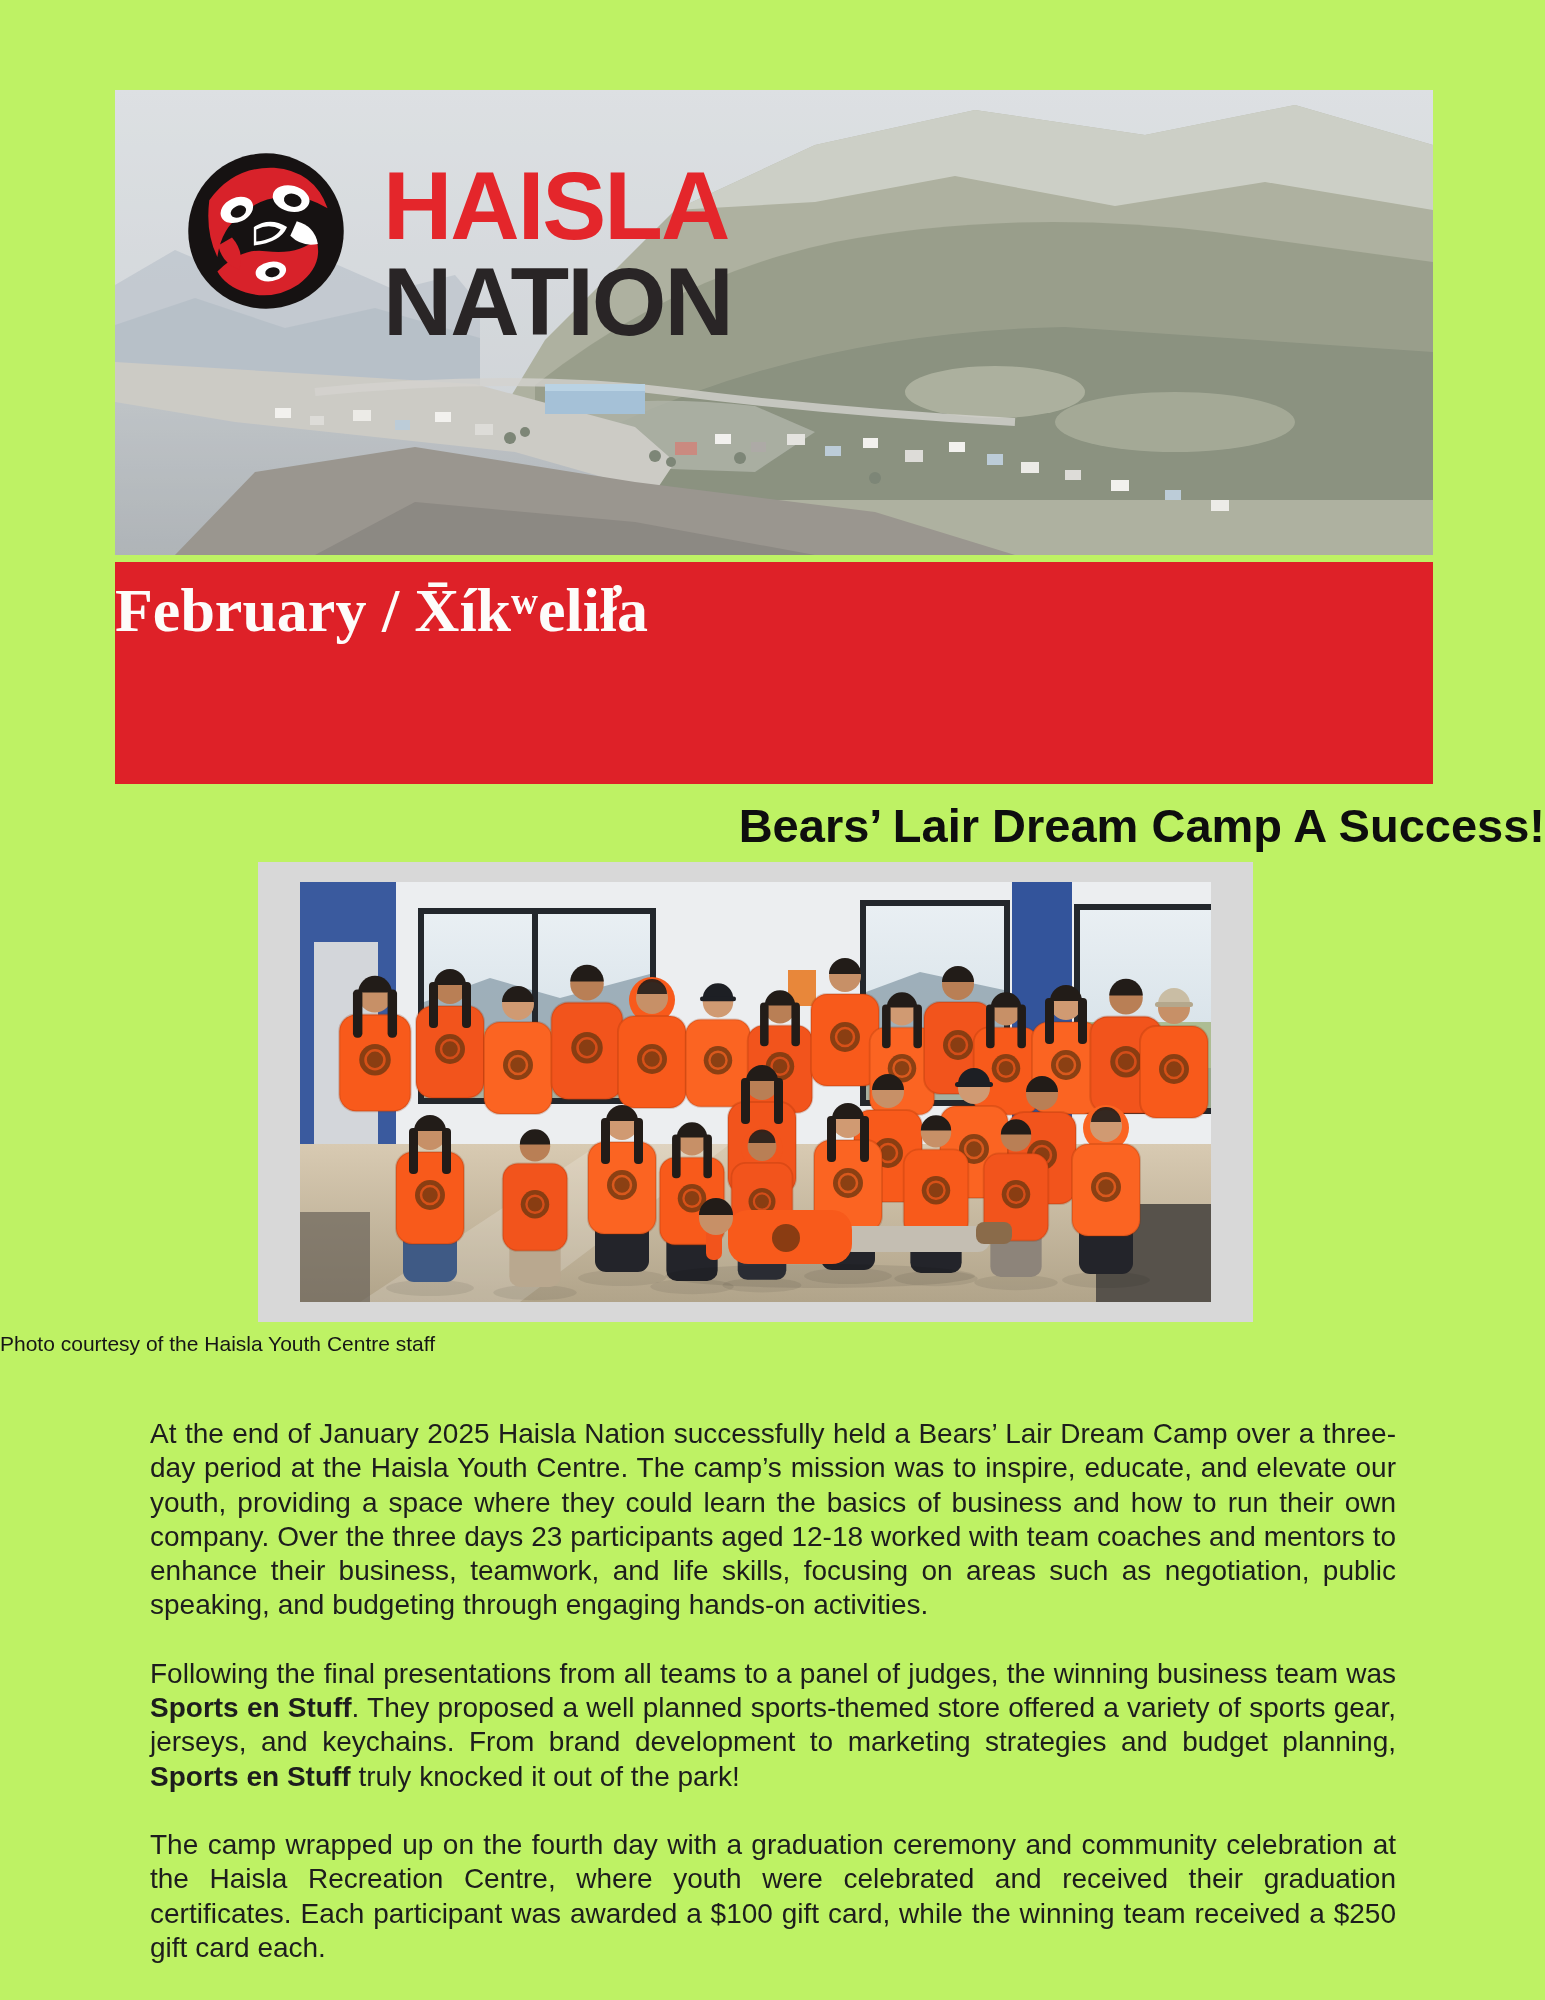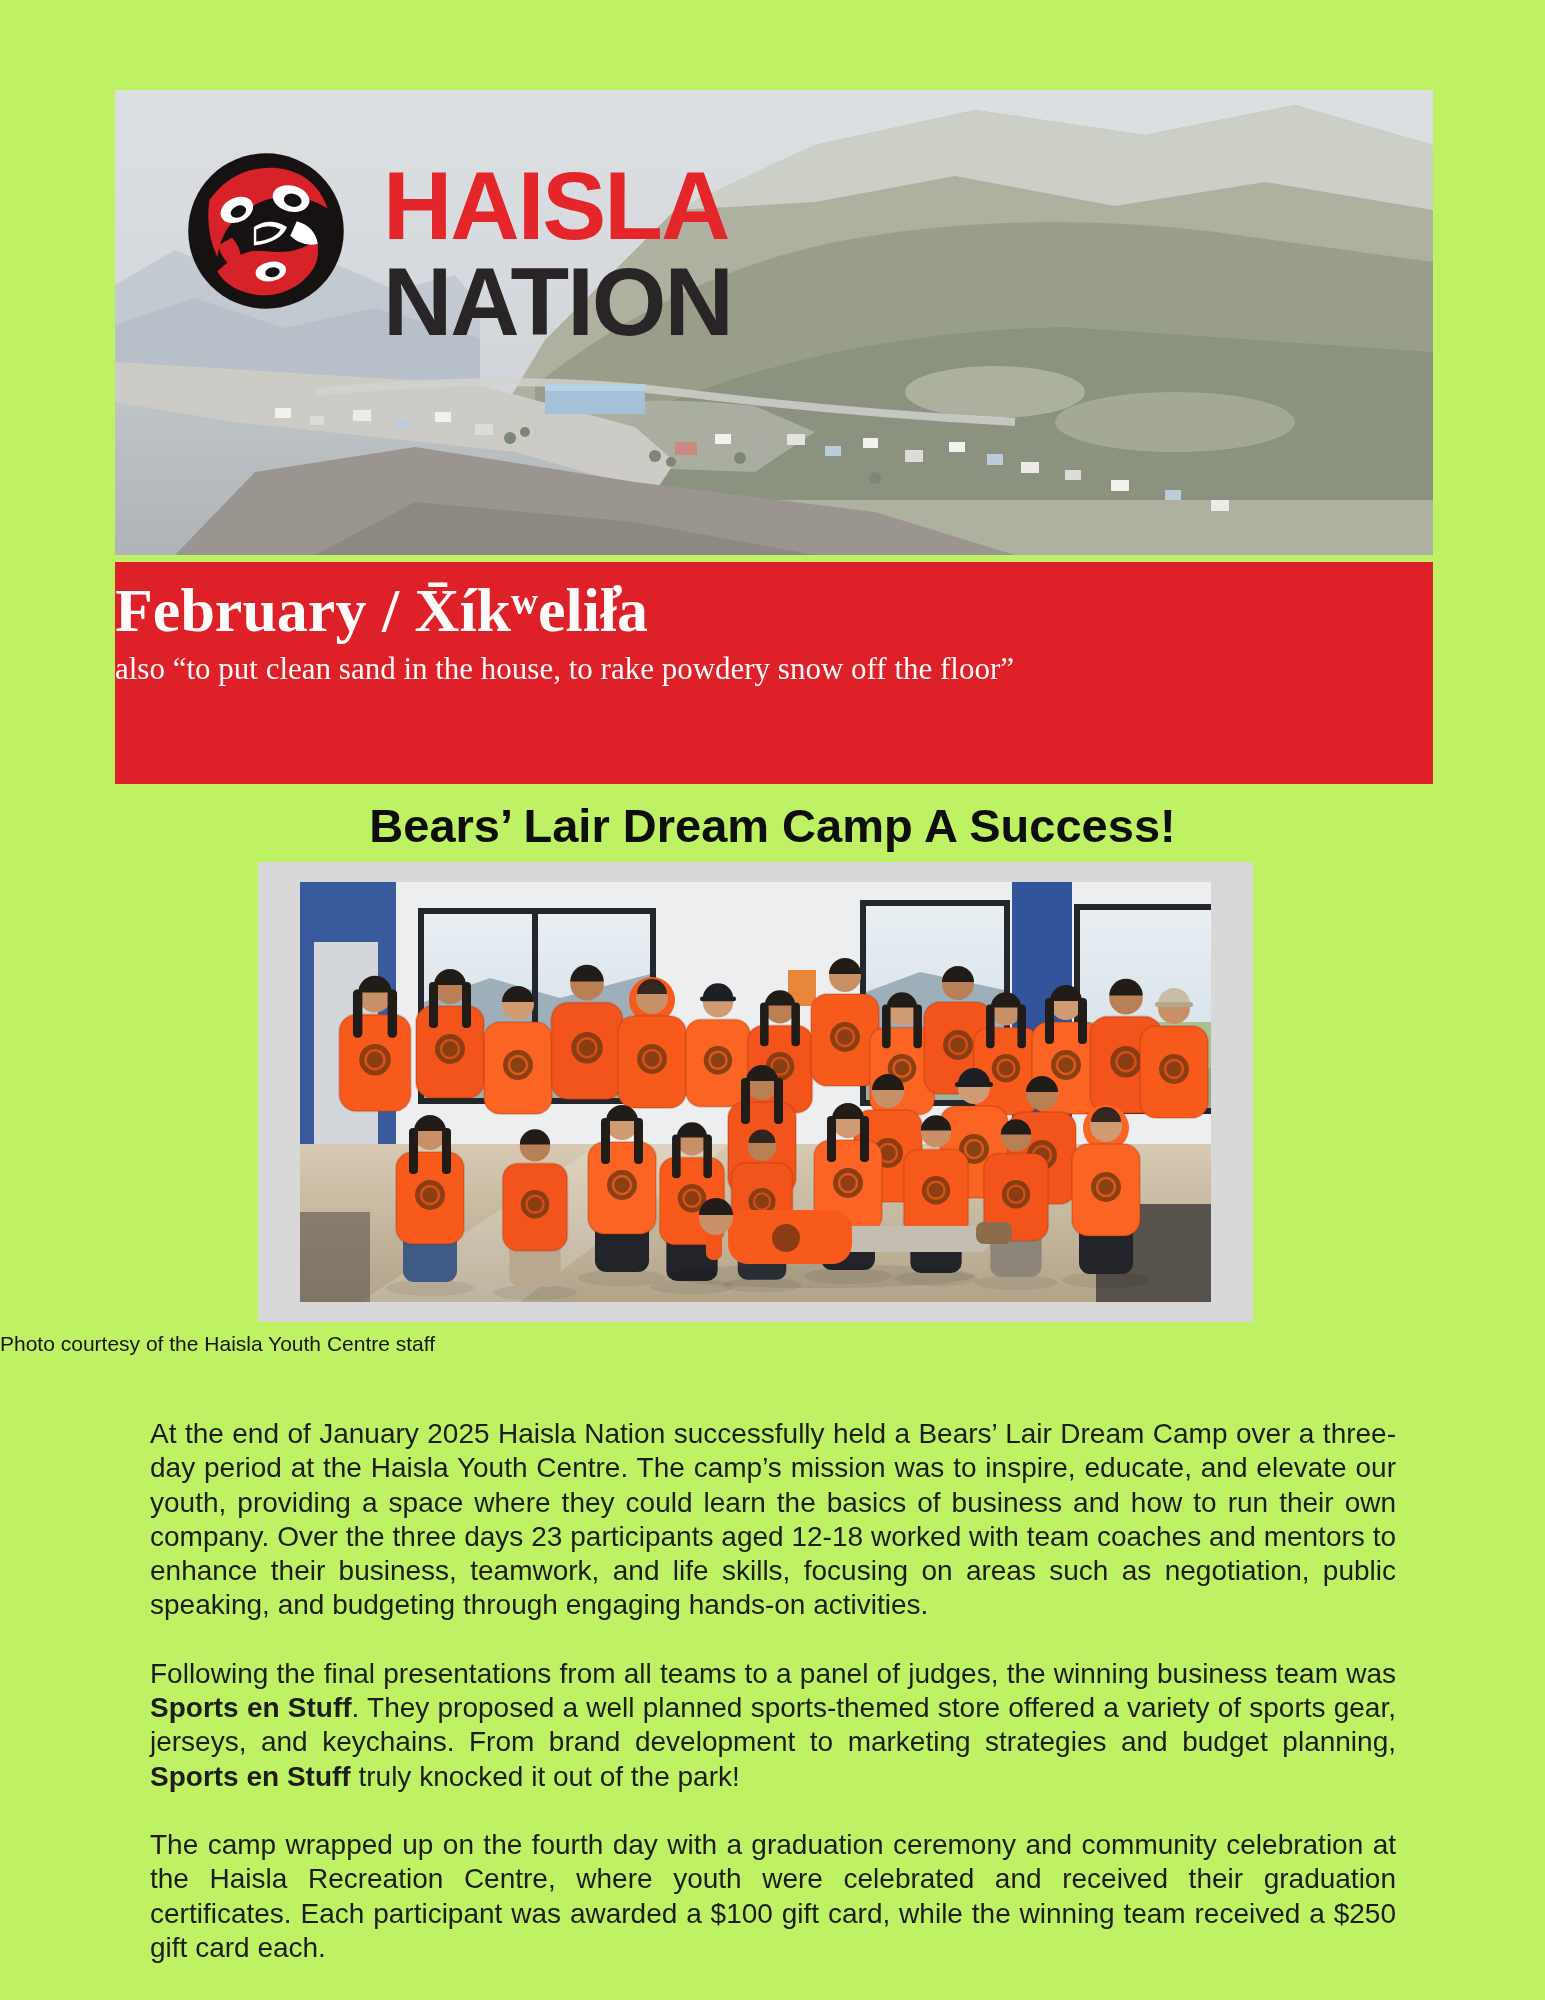--- a/index.html
+++ b/index.html
@@ -19,21 +19,21 @@
             color:#e81d26;}
 
   
   .banner{position:absolute;left:115px;top:562px;width:1318px;height:222px;
           background:#de2128;color:#fdfcfa;
           font-family:"Liberation Serif",serif;}
   .banner-title{font-size:62px;font-weight:bold;margin-top:14px;line-height:68px;}
   .banner-quotes{font-size:31px;line-height:33px;margin-top:8px;}
 
   
-  .headline{position:absolute;left:0;top:798px;width:100%;text-align:center;
+  .headline{position:absolute;left:0;top:798px;width:100%;text-align:right;
             font-size:47px;font-weight:bold;color:#0e0e0e;letter-spacing:0px;}
   .photo-frame{position:absolute;left:258px;top:862px;width:995px;height:460px;
                background:#d8d8d8;}
   .photo{position:absolute;left:42px;top:20px;width:911px;height:420px;}
   .caption{position:absolute;left:0;top:1332px;width:100%;
            font-size:21px;color:#161616;}
   .body-text{position:absolute;left:150px;top:1417px;width:1246px;
              font-size:28px;line-height:34.3px;color:#1d1d1d;
              text-align:justify;text-align-last:left;}
   .body-text p{margin:0 0 34px 0;}
@@ -125,21 +125,20 @@
     <div class="logo-text">
       <span class="logo-haisla" style="color: rgb(228, 38, 43);">HAISLA</span>
       <span class="logo-nation" style="color: rgb(41, 37, 38);">NATION</span>
     </div>
 
   </div>
 
   <div class="banner" style="background: rgb(222, 33, 40);">
     <div class="banner-title">February / X̄íkʷelił̓a</div>
     <div class="banner-quotes">
-      <div>also “to put clean sand in the house, to rake powdery snow off the floor”</div>
     </div>
   </div>
 
   <div class="headline">Bears’ Lair Dream Camp A Success!</div>
 
   <div class="photo-frame">
     <svg class="photo" viewBox="0 0 911 420" preserveAspectRatio="none">
       <defs>
         <linearGradient id="floorG" x1="0" y1="0" x2="0" y2="1">
           <stop offset="0" stop-color="#d8cab2"></stop>

